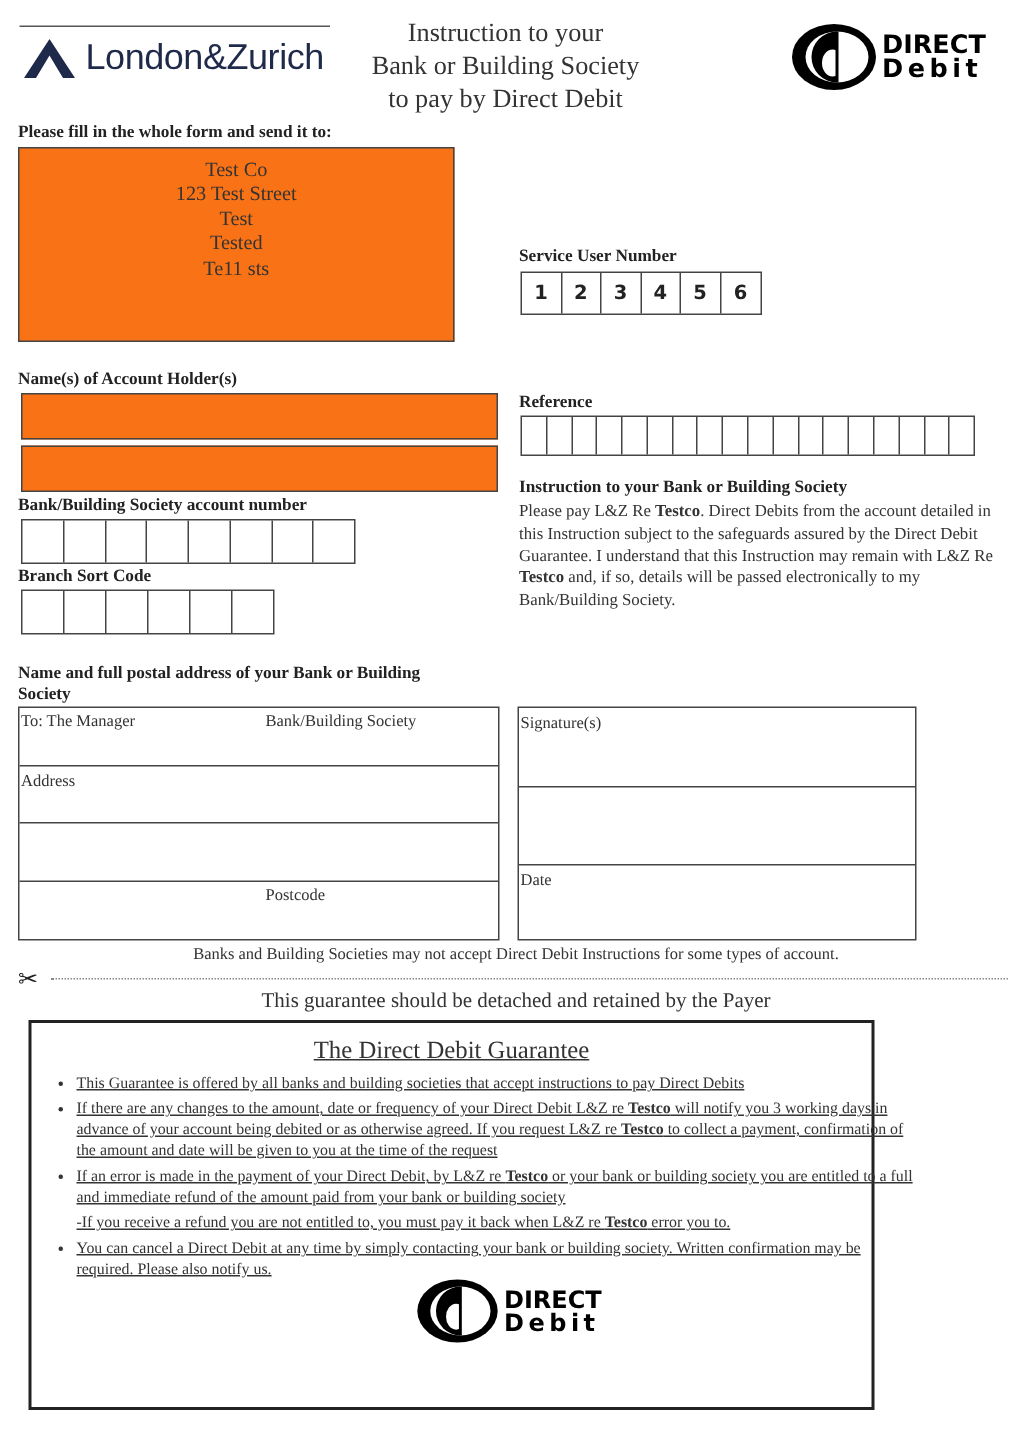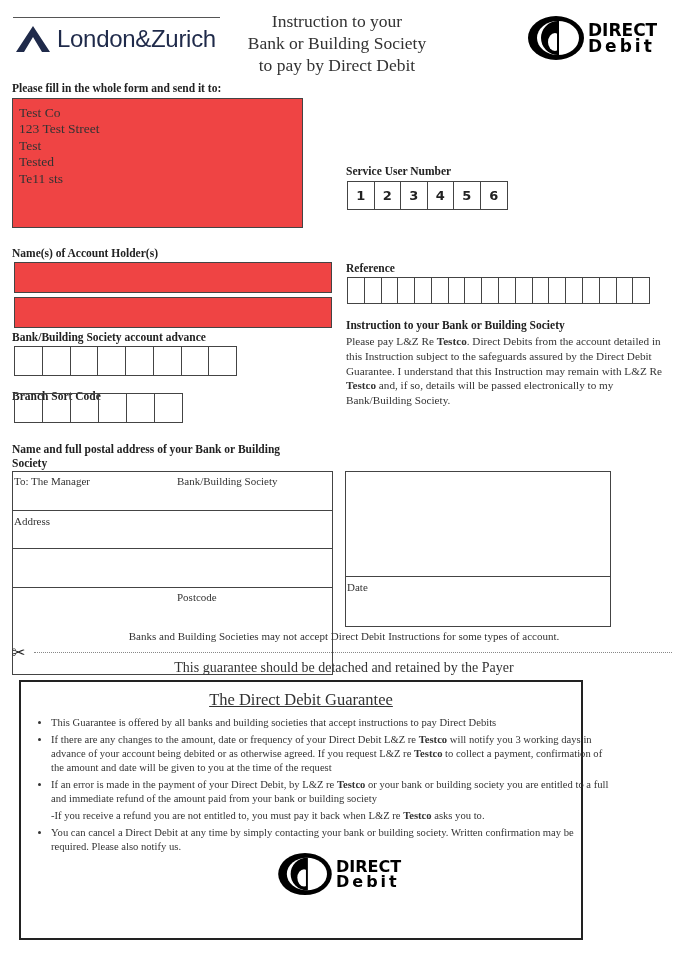--- a/index.html
+++ b/index.html
@@ -11,51 +11,51 @@
   .lz-logo .mark { width: 36px; height: 28px; margin-right: 6px; }
   .lz-logo .name { font-family: "Liberation Sans", "DejaVu Sans", sans-serif; font-size: 24px; color: #1f2a4a; letter-spacing: -0.3px; }
   .title { left: 232px; top: 10px; width: 210px; text-align: center; font-size: 17.5px; line-height: 22px; color: #333; }
   .dd-logo { display: flex; align-items: center; }
   .dd-logo svg { display: block; }
   .dd-logo .ddtext { font-family: "DejaVu Sans", "Liberation Sans", sans-serif; font-weight: bold; color: #000; line-height: 0.95; margin-left: 3px; }
   .dd-top { left: 527px; top: 15px; }
   .dd-top .ddtext .l1 { font-size: 17px; letter-spacing: 0px; }
   .dd-top .ddtext .l2 { font-size: 17px; letter-spacing: 3px; }
   .lbl { font-weight: bold; font-size: 11.5px; color: #222; }
-  .box { border: 1.5px solid #444; box-sizing: border-box; background: #ef4444; }
+  .box { border: 1.5px solid #444; box-sizing: border-box; background: #f97316; text-align: center; }
   .addr-box { left: 12px; top: 98px; width: 291px; height: 130px; padding: 6px 6px; font-size: 13.5px; line-height: 16.4px; color: #333; }
   .cells { display: flex; border: 1.5px solid #444; box-sizing: border-box; }
   .cells .c { border-right: 1.2px solid #444; box-sizing: border-box; display: flex; align-items: center; justify-content: center; }
   .cells .c:last-child { border-right: none; }
   .sun { left: 347px; top: 181px; width: 161px; height: 29px; }
   .sun .c { width: 26.7px; font-family: "DejaVu Sans", sans-serif; font-weight: bold; font-size: 13px; color: #222; }
   .ref { left: 347px; top: 277px; width: 303px; height: 27px; }
   .ref .c { flex: 1; }
   .acct { left: 14px; top: 346px; width: 223px; height: 30px; }
   .acct .c { flex: 1; }
   .sort { left: 14px; top: 393px; width: 169px; height: 30px; }
   .sort .c { flex: 1; }
   .name-box { left: 14px; width: 318px; height: 31px; }
   .instr-text { left: 346px; top: 334px; width: 318px; font-size: 11.2px; line-height: 14.8px; color: #333; }
-  .bank-table { left: 12px; top: 471px; width: 321px; height: 204px; border: 1.5px solid #444; box-sizing: border-box; }
+  .bank-table { left: 12px; top: 471px; width: 321px; height: 156px; border: 1.5px solid #444; box-sizing: border-box; }
   .bank-table .row { position: absolute; left: 0; right: 0; border-bottom: 1.5px solid #444; box-sizing: border-box; }
   .bank-table .row:last-child { border-bottom: none; }
   .sig-table { left: 345px; top: 471px; width: 266px; height: 156px; border: 1.5px solid #444; box-sizing: border-box; }
   .sig-table .row { position: absolute; left: 0; right: 0; border-bottom: 1.5px solid #444; box-sizing: border-box; }
   .sig-table .row:last-child { border-bottom: none; }
   .small { font-size: 11px; color: #333; }
   .notice { left: 0; top: 630px; width: 688px; text-align: center; font-size: 11px; color: #333; }
   .cut { left: 12px; top: 645px; width: 660px; height: 14px; display: flex; align-items: center; }
   .cut .sc { font-size: 16px; color: #222; width: 18px; font-family: "DejaVu Sans", sans-serif; }
   .cut .dash { flex: 1; border-top: 1px dotted #888; margin-left: 4px; }
   .detach { left: 0; top: 660px; width: 688px; text-align: center; font-size: 14px; color: #333; }
   .guar { left: 19px; top: 680px; width: 564px; height: 260px; border: 2.5px solid #222; box-sizing: border-box; }
   .guar .gtitle { position: absolute; left: 0; right: 0; top: 8px; text-align: center; font-size: 16.5px; text-decoration: underline; color: #333; }
   .guar ul { position: absolute; left: 16px; top: 34px; width: 560px; margin: 0; padding: 0 0 0 14px; font-size: 10.6px; line-height: 14px; color: #333; }
-  .guar li { margin-bottom: 3px; }
+  .guar li { margin-bottom: 3px; text-decoration: underline; }
   .guar .sub { list-style: none; margin-left: -14px; padding-left: 14px; }
   .dd-bottom { left: 277px; top: 852px; }
   .dd-bottom .ddtext .l1 { font-size: 16px; }
   .dd-bottom .ddtext .l2 { font-size: 16px; letter-spacing: 3px; }
 </style>
 </head>
 <body>
 
 <div class="abs lz-rule"></div>
 <div class="abs lz-logo">
@@ -123,33 +123,33 @@
     <div class="c"></div>
     <div class="c"></div>
     <div class="c"></div>
     <div class="c"></div>
     <div class="c"></div>
     <div class="c"></div>
     <div class="c"></div>
     <div class="c"></div>
   </div>
 
-<div class="abs lbl" style="left:12px; top:331px;">Bank/Building Society account advance</div>
+<div class="abs lbl" style="left:12px; top:331px;">Bank/Building Society account number</div>
 <div class="abs cells acct" id="acct-cells">
     <div class="c"></div>
     <div class="c"></div>
     <div class="c"></div>
     <div class="c"></div>
     <div class="c"></div>
     <div class="c"></div>
     <div class="c"></div>
     <div class="c"></div>
   </div>
 
-<div class="abs lbl" style="left:12px; top:378px;margin-top:12px;">Branch Sort Code</div>
+<div class="abs lbl" style="left:12px; top:378px;">Branch Sort Code</div>
 <div class="abs cells sort" id="sort-cells">
     <div class="c"></div>
     <div class="c"></div>
     <div class="c"></div>
     <div class="c"></div>
     <div class="c"></div>
     <div class="c"></div>
   </div>
 
 <div class="abs lbl" style="left:346px; top:319px;">Instruction to your Bank or Building Society</div>
@@ -166,40 +166,43 @@
   <div class="row" style="top:39px; height:38px;">
     <span class="abs small" style="left:1px; top:4px;">Address</span>
   </div>
   <div class="row" style="top:77px; height:39px;"></div>
   <div class="row" style="top:116px; height:37px;">
     <span class="abs small" style="left:164px; top:3px;">Postcode</span>
   </div>
 </div>
 
 <div class="abs sig-table">
+  <div class="row" style="top:0; height:53px;">
+    <span class="abs small" style="left:1px; top:4px;">Signature(s)</span>
+  </div>
   <div class="row" style="top:53px; height:52px;"></div>
   <div class="row" style="top:105px; height:48px;">
     <span class="abs small" style="left:1px; top:4px;">Date</span>
   </div>
 </div>
 
 <div class="abs notice">Banks and Building Societies may not accept Direct Debit Instructions for some types of account.</div>
 <div class="abs cut">
   <span class="sc">✂</span>
   <span class="dash"></span>
 </div>
 <div class="abs detach">This guarantee should be detached and retained by the Payer</div>
 
 <div class="abs guar">
   <div class="gtitle">The Direct Debit Guarantee</div>
   <ul>
     <li><span>This Guarantee is offered by all banks and building societies that accept instructions to pay Direct Debits</span></li>
     <li><span>If there are any changes to the amount, date or frequency of your Direct Debit L&amp;Z re </span><b>Testco</b><span> will notify you 3 working days in advance of your account being debited or as otherwise agreed. If you request L&amp;Z re </span><b>Testco</b><span> to collect a payment, confirmation of the amount and date will be given to you at the time of the request</span></li>
     <li><span>If an error is made in the payment of your Direct Debit, by L&amp;Z re </span><b>Testco</b><span> or your bank or building society you are entitled to a full and immediate refund of the amount paid from your bank or building society</span></li>
-    <li class="sub"><span>-If you receive a refund you are not entitled to, you must pay it back when L&amp;Z re </span><b>Testco</b><span> asks you to.</span></li>
+    <li class="sub"><span>-If you receive a refund you are not entitled to, you must pay it back when L&amp;Z re </span><b>Testco</b><span> error you to.</span></li>
     <li><span>You can cancel a Direct Debit at any time by simply contacting your bank or building society. Written confirmation may be required. Please also notify us.</span></li>
   </ul>
 </div>
 
 <div class="abs dd-logo dd-bottom">
   <svg width="56" height="44" viewBox="0 0 58 46">
     <ellipse cx="29" cy="23" rx="28" ry="22" fill="#000"></ellipse>
     <ellipse cx="31" cy="23" rx="21" ry="17" fill="#fff"></ellipse>
     <path d="M31 6 A17 17 0 0 0 31 40 Z" fill="#000"></path>
     <ellipse cx="28" cy="27" rx="7" ry="9" fill="#fff"></ellipse>

